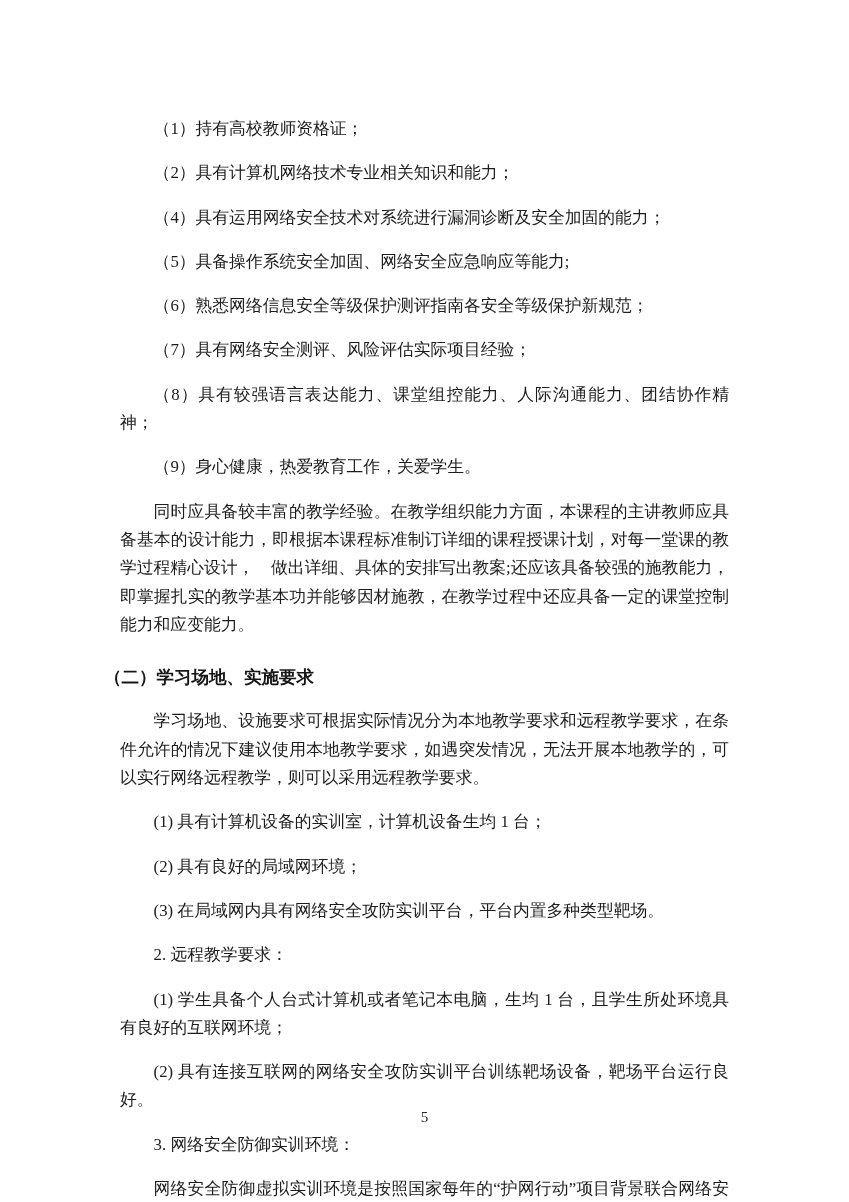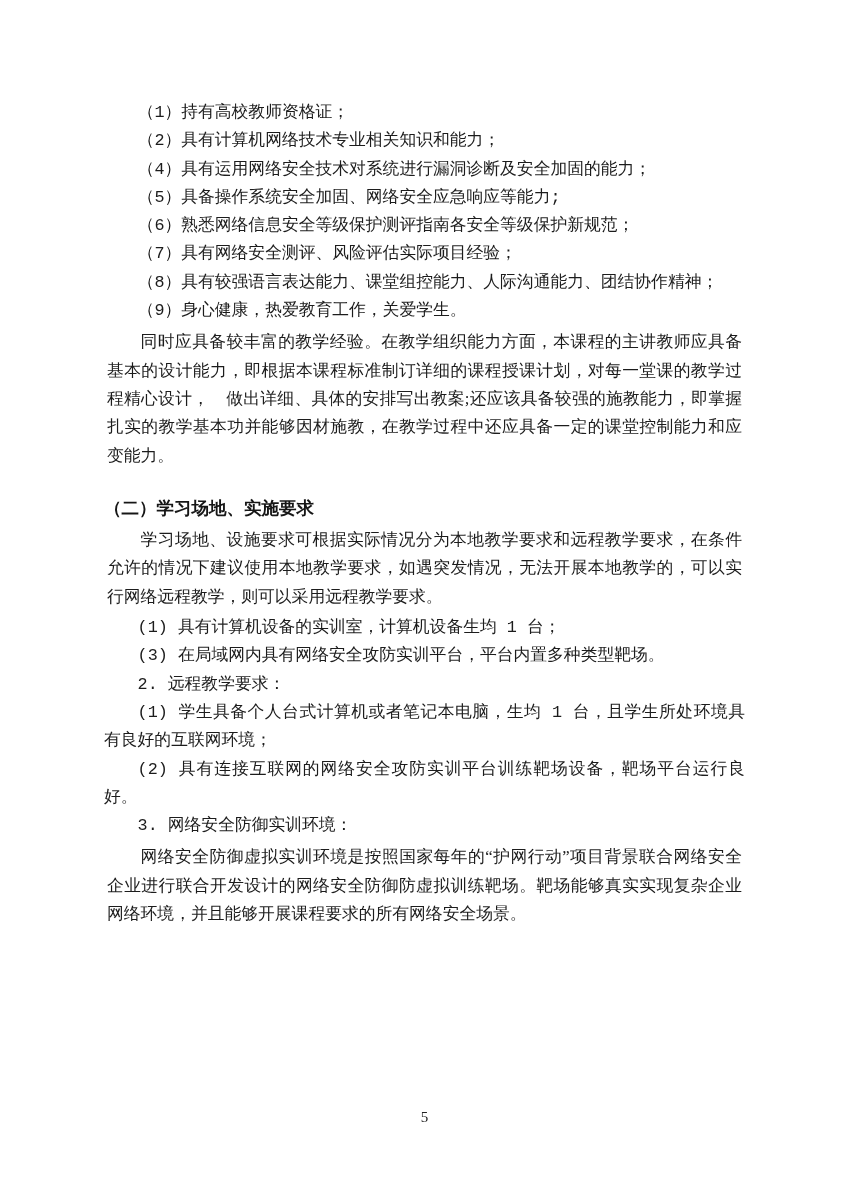--- a/index.html
+++ b/index.html
@@ -19,27 +19,26 @@
   .content {
     position: absolute;
     left: 104px;
     top: 99px;
     width: 641px;
     font-size: 16.8px;
     line-height: 28.3px;
     text-align: justify;
   }
   .para {
-    margin: 3px;
+    margin: 16px;
     text-indent: 2em;
   }
   .list-line {
-    margin: 0;
+    margin: 16px;
     text-indent: 2em;
-    font-family: Liberation Mono, monospace;
   }
   .section-heading {
     margin: 24px 0 4px 0;
     text-indent: 0;
     font-family: "Liberation Sans", "DejaVu Sans", sans-serif;
     font-weight: bold;
     font-size: 17.5px;
     line-height: 28.3px;
     color: #161616;
   }
@@ -69,20 +68,21 @@
     <p class="list-line">（8）具有较强语言表达能力、课堂组控能力、人际沟通能力、团结协作精神；</p>
     <p class="list-line">（9）身心健康，热爱教育工作，关爱学生。</p>
 
     <p class="para">同时应具备较丰富的教学经验。在教学组织能力方面，本课程的主讲教师应具备基本的设计能力，即根据本课程标准制订详细的课程授课计划，对每一堂课的教学过程精心设计，　做出详细、具体的安排写出教案;还应该具备较强的施教能力，即掌握扎实的教学基本功并能够因材施教，在教学过程中还应具备一定的课堂控制能力和应变能力。</p>
 
     <h2 class="section-heading">（二）学习场地、实施要求</h2>
 
     <p class="para">学习场地、设施要求可根据实际情况分为本地教学要求和远程教学要求，在条件允许的情况下建议使用本地教学要求，如遇突发情况，无法开展本地教学的，可以实行网络远程教学，则可以采用远程教学要求。</p>
 
     <p class="list-line">(1) 具有计算机设备的实训室，计算机设备生均 1 台；</p>
+    <p class="list-line">(2) 具有良好的局域网环境；</p>
     <p class="list-line">(3) 在局域网内具有网络安全攻防实训平台，平台内置多种类型靶场。</p>
 
     <p class="list-line">2. 远程教学要求：</p>
     <p class="list-line">(1) 学生具备个人台式计算机或者笔记本电脑，生均 1 台，且学生所处环境具有良好的互联网环境；</p>
     <p class="list-line">(2) 具有连接互联网的网络安全攻防实训平台训练靶场设备，靶场平台运行良好。</p>
 
     <p class="list-line">3. 网络安全防御实训环境：</p>
     <p class="para">网络安全防御虚拟实训环境是按照国家每年的“护网行动”项目背景联合网络安全企业进行联合开发设计的网络安全防御防虚拟训练靶场。靶场能够真实实现复杂企业网络环境，并且能够开展课程要求的所有网络安全场景。</p>
 
   </div>

